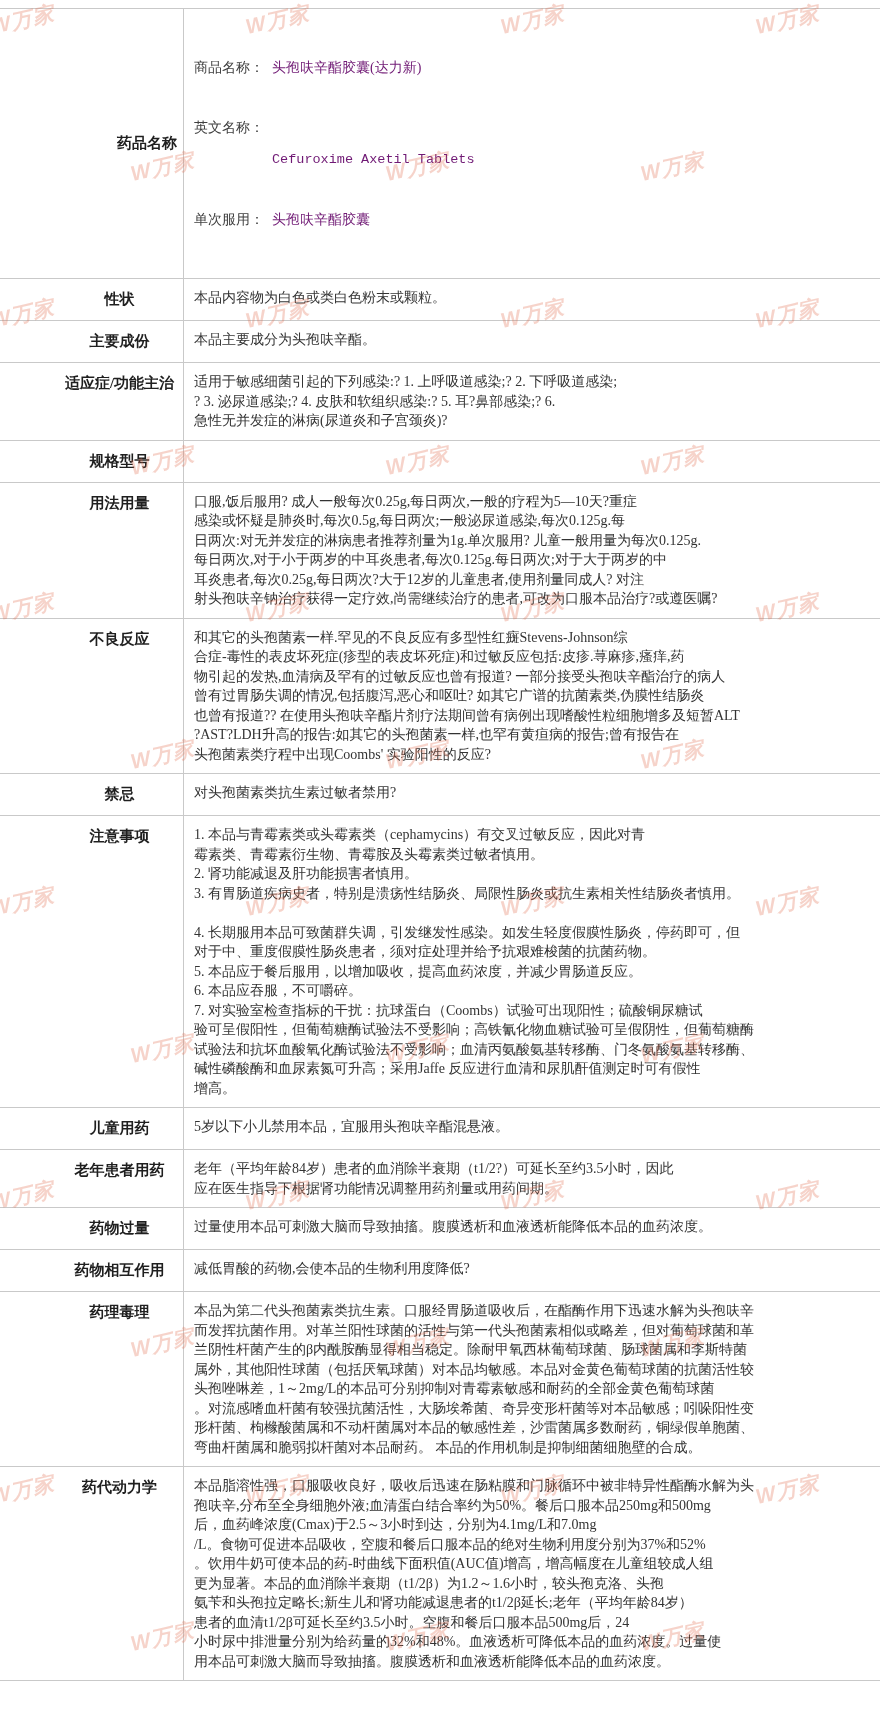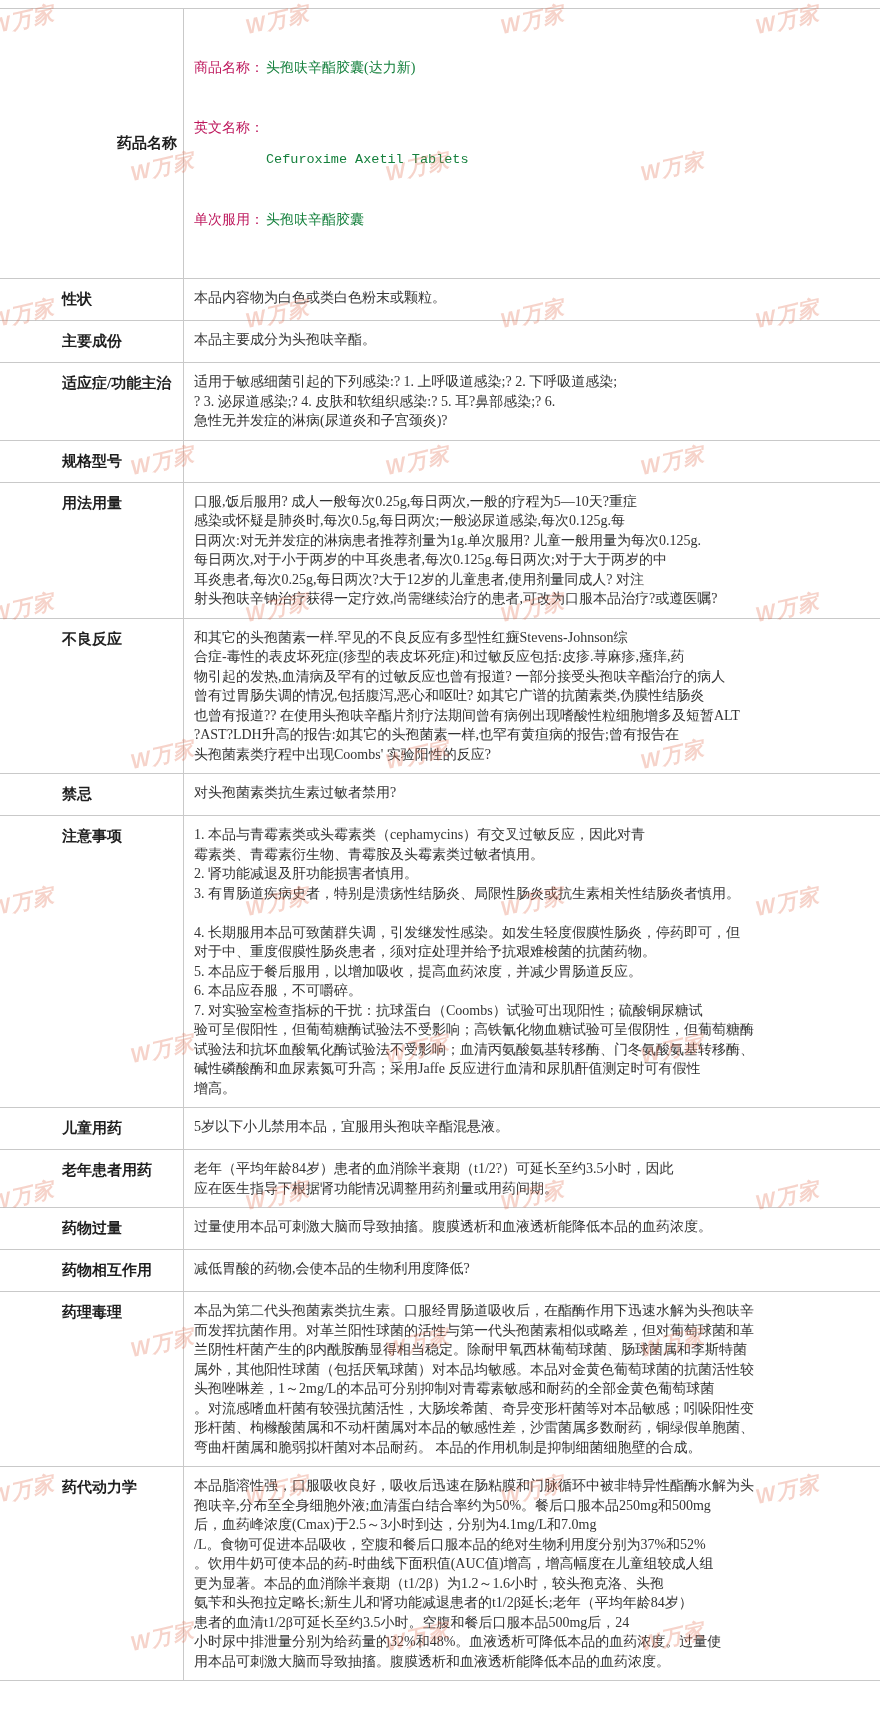--- a/index.html
+++ b/index.html
@@ -5,28 +5,28 @@
   html,body{margin:0;padding:0;background:#ffffff;}
   .page{position:relative;width:880px;height:1720px;background:#fff;overflow:hidden;
         font-family:"Liberation Serif","DejaVu Serif",serif;}
   .wm-layer{position:absolute;left:0;top:0;width:880px;height:1720px;pointer-events:none;z-index:3;}
   .wm{position:absolute;font-family:"Liberation Sans","DejaVu Sans",sans-serif;
       font-style:italic;font-weight:bold;font-size:21px;letter-spacing:1px;
       color:rgba(224,110,78,0.30);transform:rotate(-13deg);white-space:nowrap;}
   .doc-table{position:absolute;left:0;top:8px;width:880px;z-index:1;border-bottom:1px solid #c9c9c9;}
   .row{display:flex;border-top:1px solid #c9c9c9;background:#fff;}
   .cell-label{width:184px;min-width:184px;box-sizing:border-box;
-      padding:10px 6px 10px 62px;text-align:left;font-weight:bold;font-size:15px;
+      padding:10px 6px 10px 62px;text-align:center;font-weight:bold;font-size:15px;
       color:#1f1f1f;border-right:1px solid #c9c9c9;line-height:21px;}
   .cell-content{flex:1;box-sizing:border-box;padding:9px 14px 9px 10px;
       font-size:14px;line-height:19.5px;color:#333;white-space:pre-wrap;word-break:break-all;}
   .name-row .cell-label{display:flex;align-items:center;justify-content:flex-end;}
   .field{display:flex;font-size:14px;line-height:21px;}
-  .field-key{color:#be185d;margin-right:2px;white-space:nowrap;}
-  .field-value{color:#15803d;}
+  .field-key{color:#404040;margin-right:8px;white-space:nowrap;}
+  .field-value{color:#701a75;}
   .mono{font-family:"Liberation Mono","DejaVu Sans Mono",monospace;font-size:13.5px;margin-top:32px;}
 </style>
 </head>
 <body>
 
 <div class="page">
 
   <div class="doc-table">
 
     <div class="row name-row">

